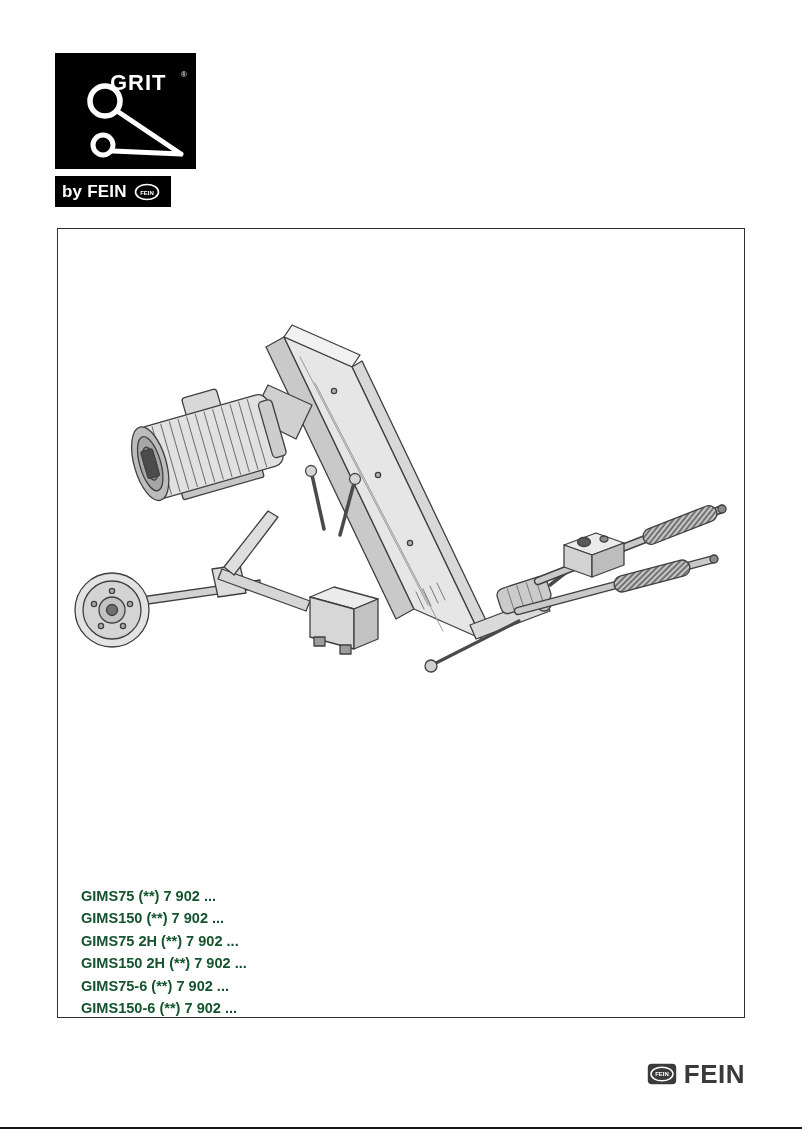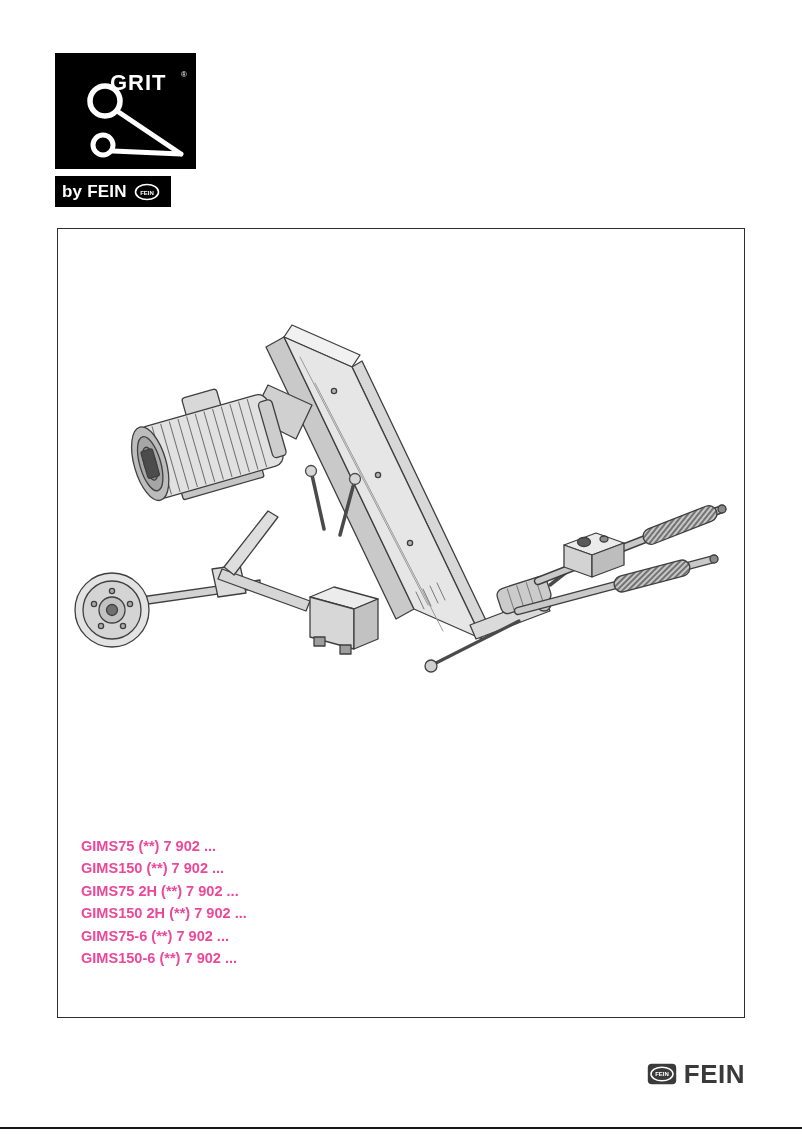--- a/index.html
+++ b/index.html
@@ -15,21 +15,21 @@
     position:absolute; left:55px; top:176px; width:116px; height:31px; background:#000;
     color:#fff; display:flex; align-items:center; padding:2px 7px; gap:7px;
   }
   .byfein-label { font-weight:bold; font-size:17px; letter-spacing:.2px; white-space:nowrap; }
   
   .cover-frame {
     position:absolute; left:57px; top:228px; width:688px; height:790px;
     border:1.6px solid #2e2e2e; background:#fff;
   }
   .machine { position:absolute; left:14px; top:68px; width:660px; height:430px; }
-  .models { position:absolute; left:23px; top:606px; color:#ec4899; }
+  .models { position:absolute; left:23px; top:656px; color:#14532d; }
   .model-item {
     font-size:15px; font-weight:bold; line-height:22.4px; white-space:pre;
     transform:scaleX(.97); transform-origin:left center;
   }
   
   .fein-footer { position:absolute; top:1063px; right:57px; display:flex; align-items:center; gap:7px; }
   .fein-word { font-size:26px; font-weight:bold; color:#3a3a3a; letter-spacing:.5px; line-height:22px; }
   .bottom-rule { position:absolute; left:0; top:1127px; width:802px; height:2px; background:#161616; }
 </style>
 </head>

